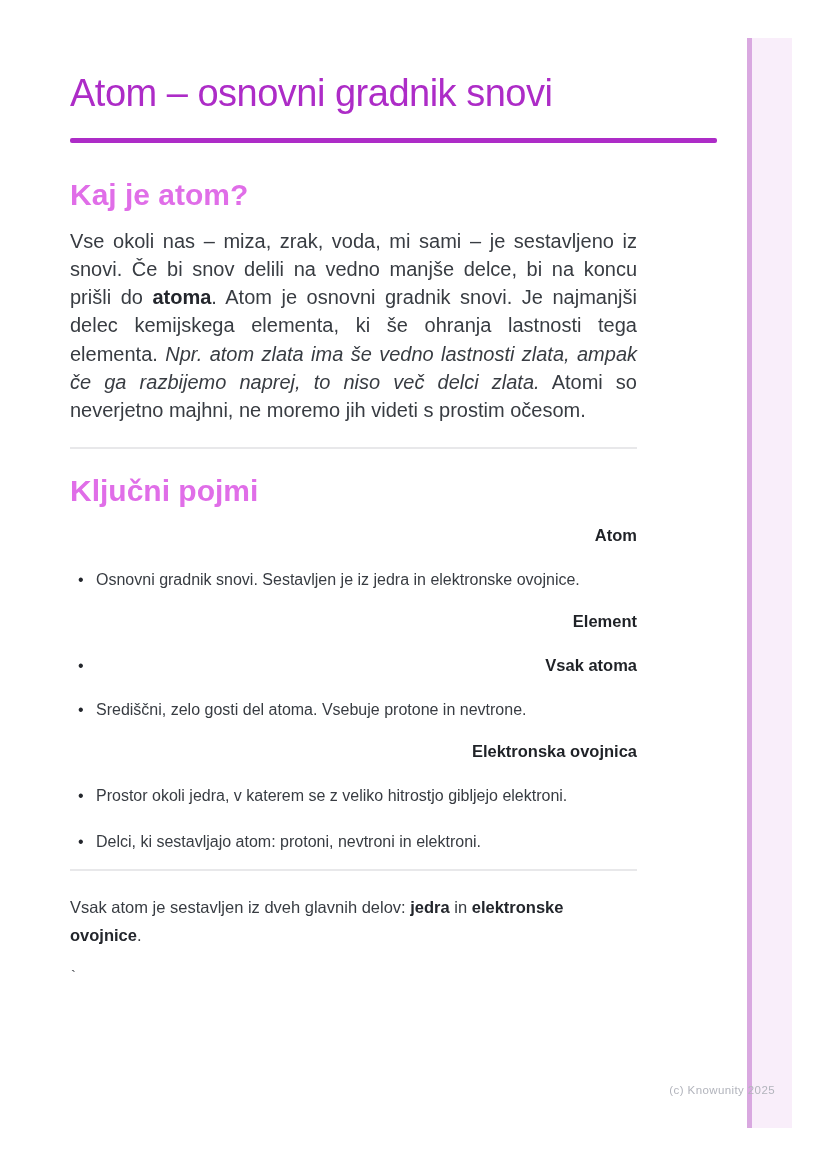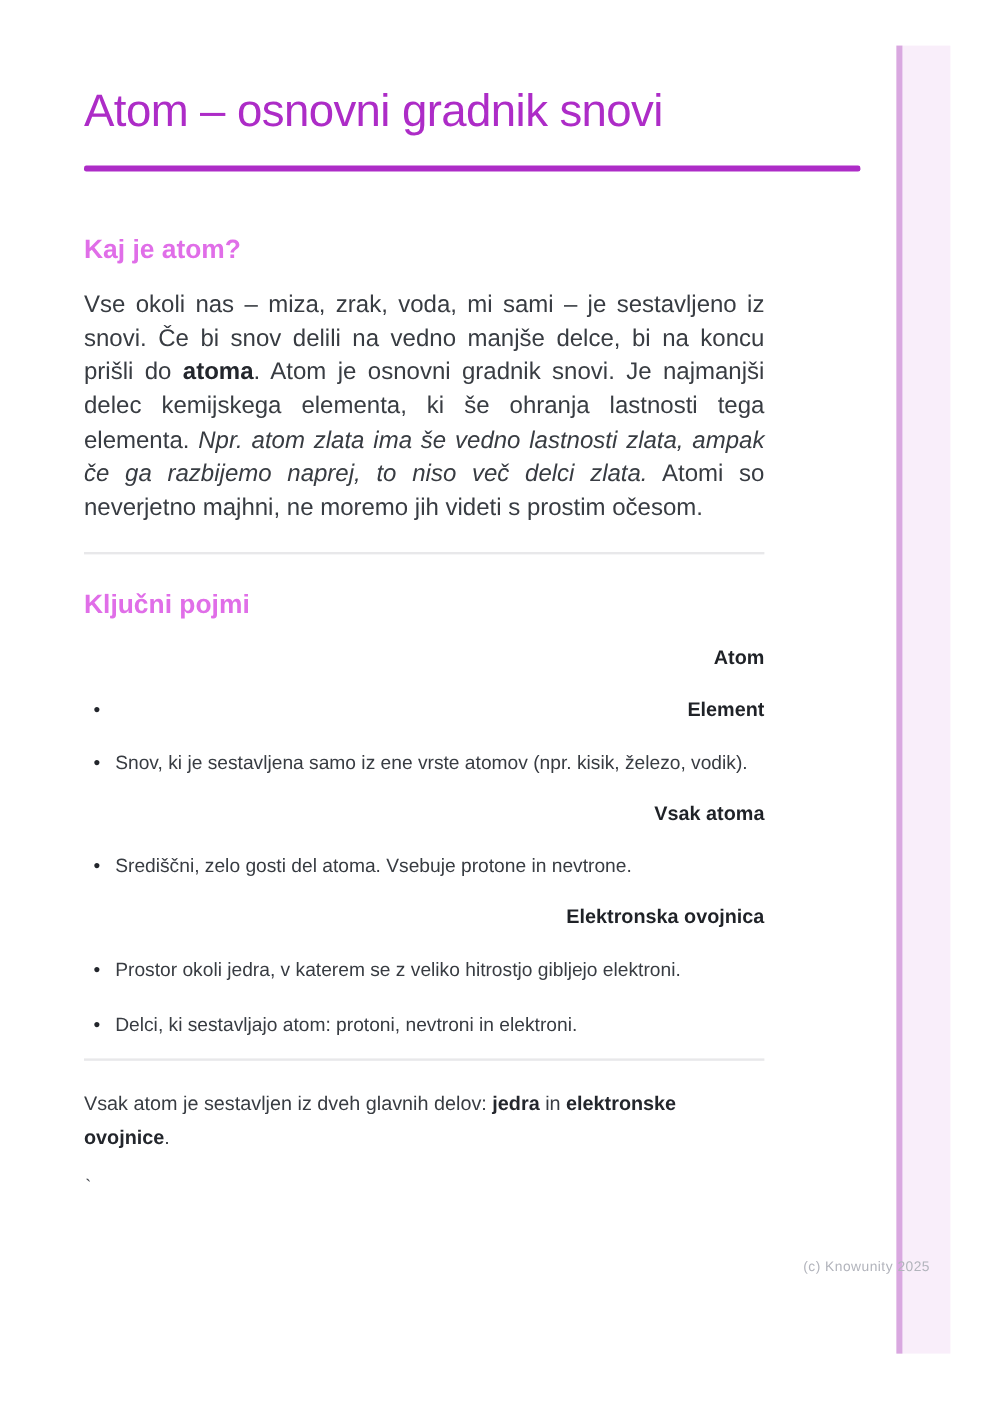--- a/index.html
+++ b/index.html
@@ -30,22 +30,22 @@
     letter-spacing: -0.5px;
     color: #ad2cc7;
   }
   .title-rule {
     margin-top: 23px;
     width: 647px; height: 5px;
     background: #ad2cc7;
     border-radius: 2px;
   }
   h2.section-heading {
-    margin: 51px 0 0 0;
-    font-size: 22px;
+    margin: 38px 0 0 0;
+    font-size: 30px;
     line-height: 28px;
     font-weight: bold;
     color: #e06ee8;
   }
   p.body-par {
     width: 567px;
     margin: 18px 0 0 0;
     font-size: 20px;
     line-height: 28.3px;
     color: #383c42;
@@ -97,21 +97,21 @@
     color: #383c42;
   }
   p.zgradba-par .bold { font-weight: bold; color: #23262c; text-align: center; }
   .stray-char {
     margin: 18px 0 0 1px;
     font-size: 15px;
     color: #43474d;
   }
   .page-footer {
     position: absolute;
-    right: 53px; top: 1050px;
+    right: 53px; top: 1084px;
     font-size: 11.5px;
     letter-spacing: 0.4px;
     color: #b2b4bc;
     z-index: 2;
   }
 </style>
 </head>
 <body>
 
 <div class="side-bar"></div>
@@ -123,26 +123,26 @@
 
   <h2 class="section-heading">Kaj je atom?</h2>
   <p class="body-par"><span>Vse okoli nas – miza, zrak, voda, mi sami – je sestavljeno iz snovi. Če bi snov delili na vedno manjše delce, bi na koncu prišli do </span><span class="bold">atoma</span><span>. Atom je osnovni gradnik snovi. Je najmanjši delec kemijskega elementa, ki še ohranja lastnosti tega elementa. </span><span class="italic">Npr. atom zlata ima še vedno lastnosti zlata, ampak če ga razbijemo naprej, to niso več delci zlata.</span><span> Atomi so neverjetno majhni, ne moremo jih videti s prostim očesom.</span></p>
 
   <hr class="divider">
 
   <h2 class="section-heading after-divider">Ključni pojmi</h2>
 
   <h3 class="term">Atom</h3>
   <ul class="term-list">
-    <li><span class="bullet-dot">•</span></li>
+    <li><span class="bullet-dot">•</span><span>Osnovni gradnik snovi. Sestavljen je iz jedra in elektronske ovojnice.</span></li>
   </ul>
 
   <h3 class="term">Element</h3>
   <ul class="term-list">
-    <li><span class="bullet-dot">•</span><span>Snov, ki je sestavljena samo iz ene vrste atomov (npr. kisik, železo, vodik).</span></li>
+    <li><span class="bullet-dot">•</span></li>
   </ul>
 
   <h3 class="term">Vsak atoma</h3>
   <ul class="term-list">
     <li><span class="bullet-dot">•</span><span>Središčni, zelo gosti del atoma. Vsebuje protone in nevtrone.</span></li>
   </ul>
 
   <h3 class="term">Elektronska ovojnica</h3>
   <ul class="term-list">
     <li><span class="bullet-dot">•</span><span>Prostor okoli jedra, v katerem se z veliko hitrostjo gibljejo elektroni.</span></li>

